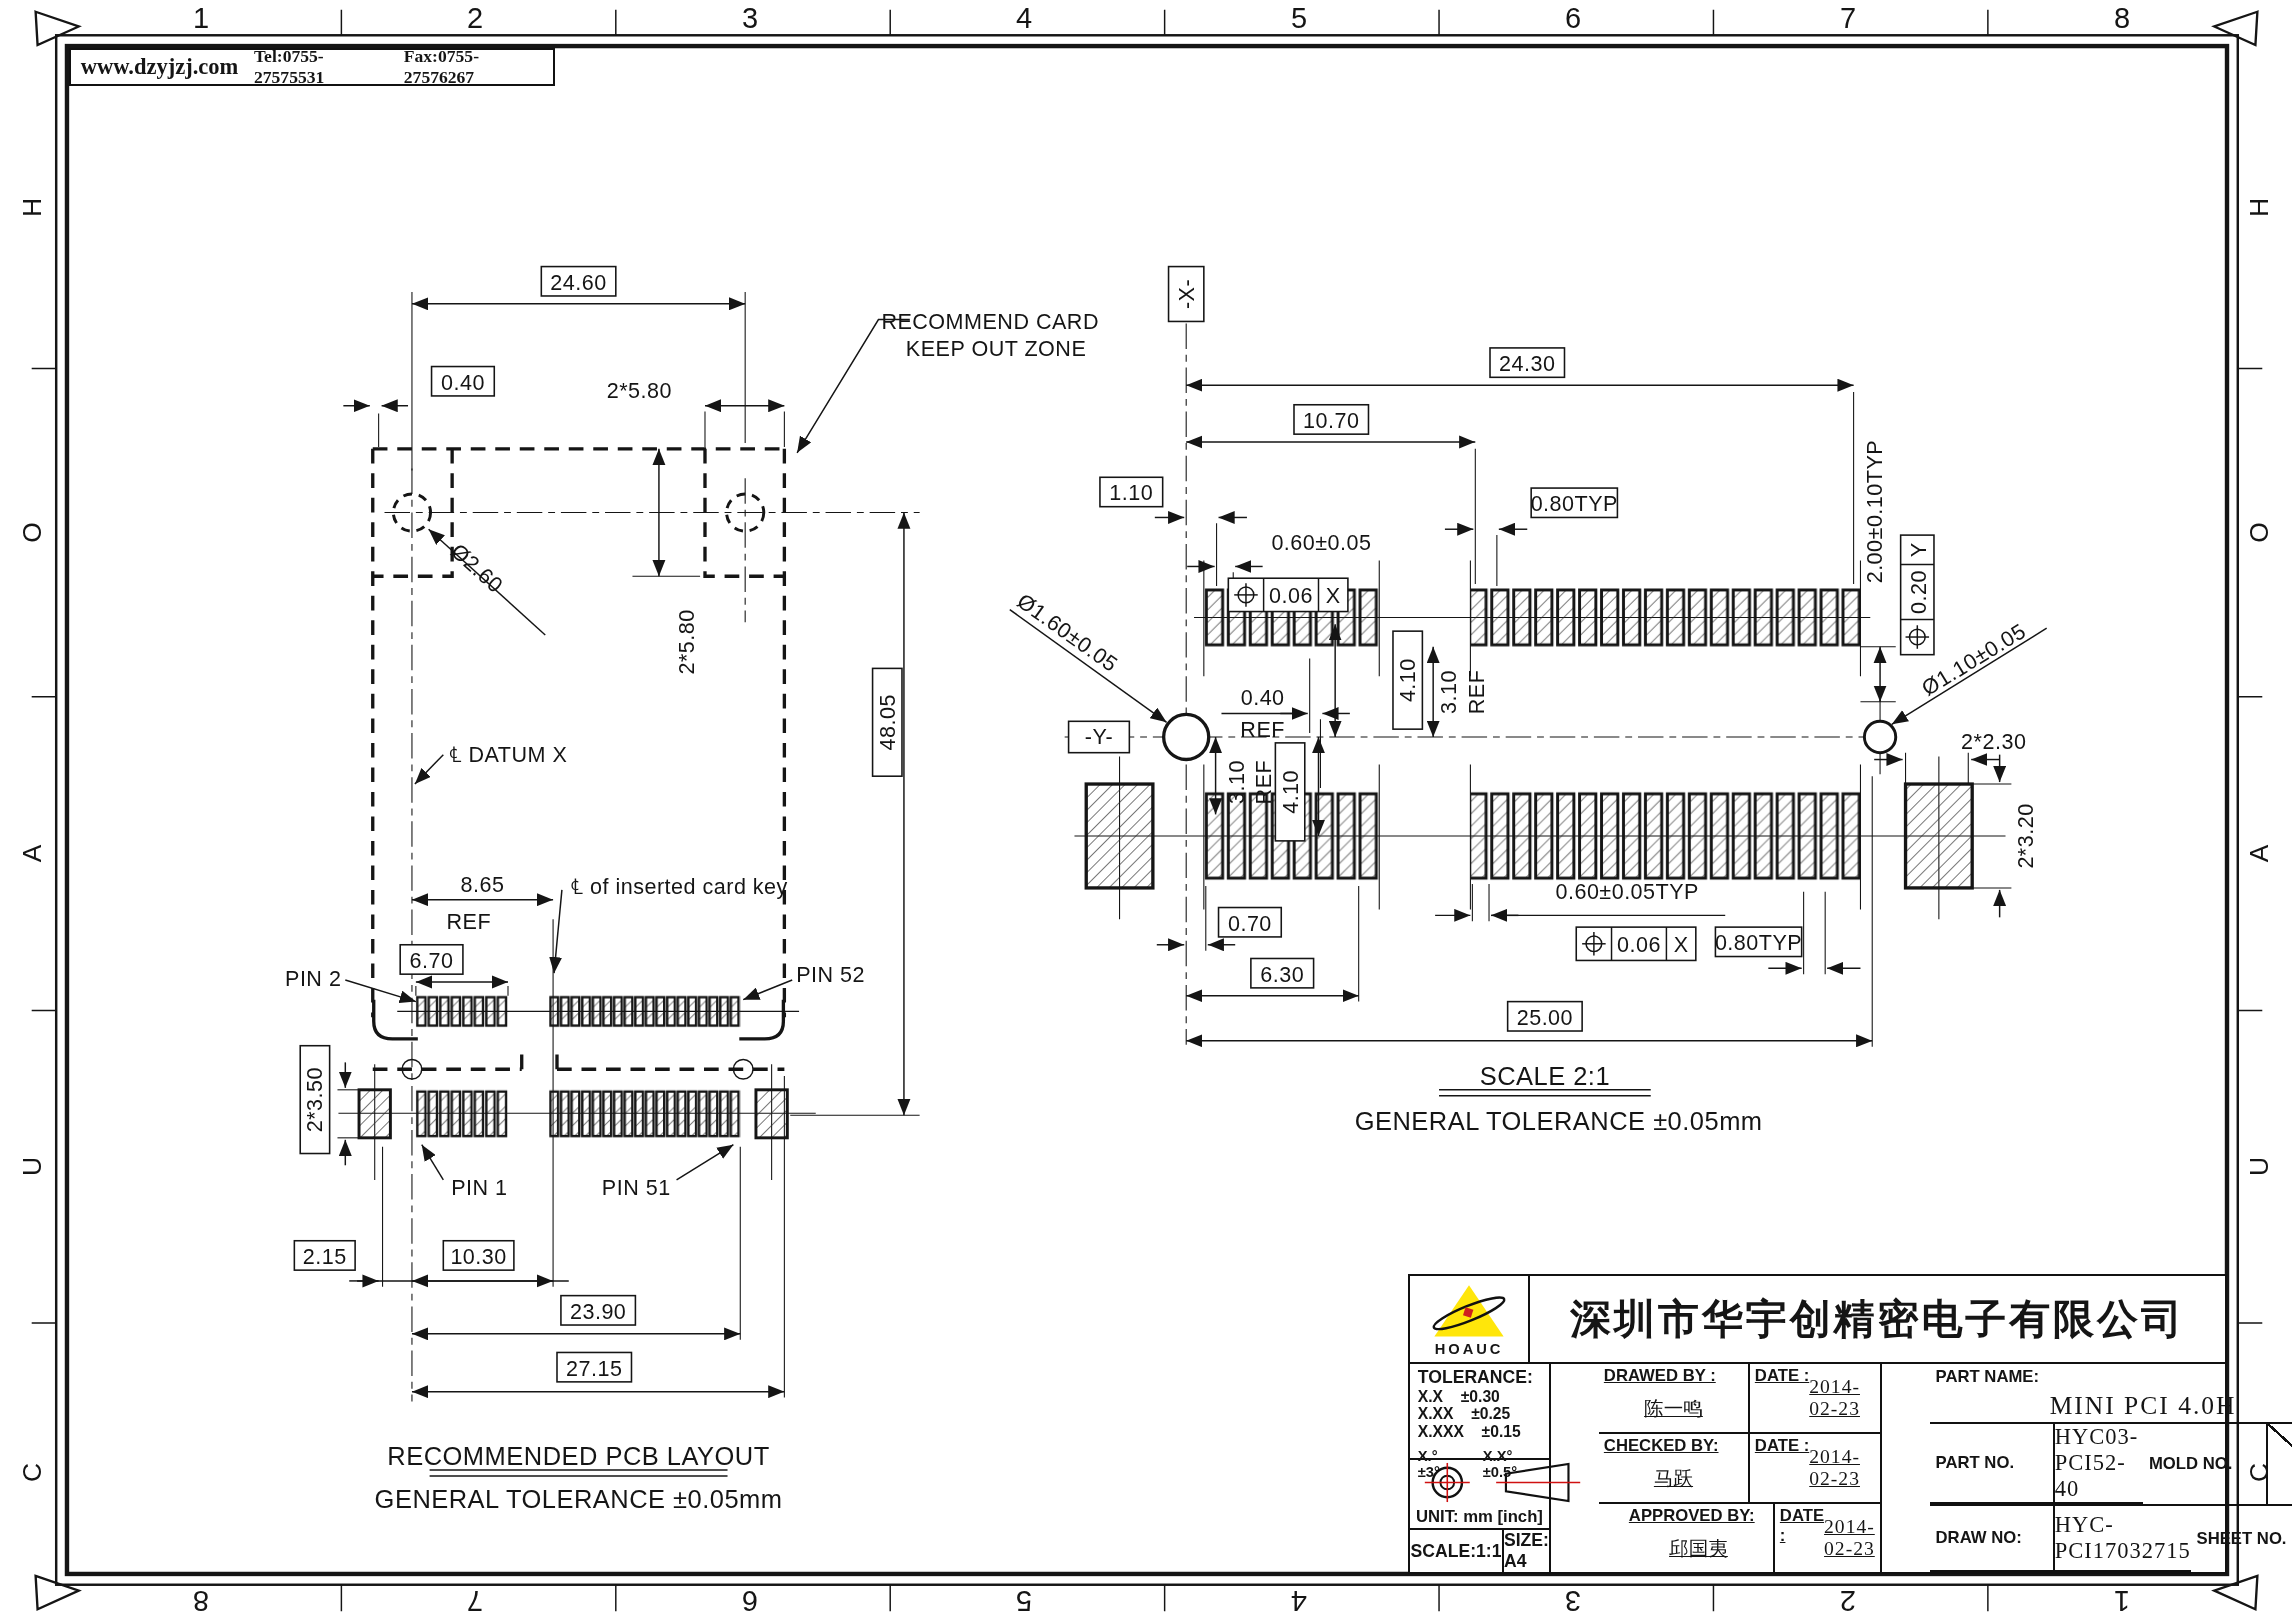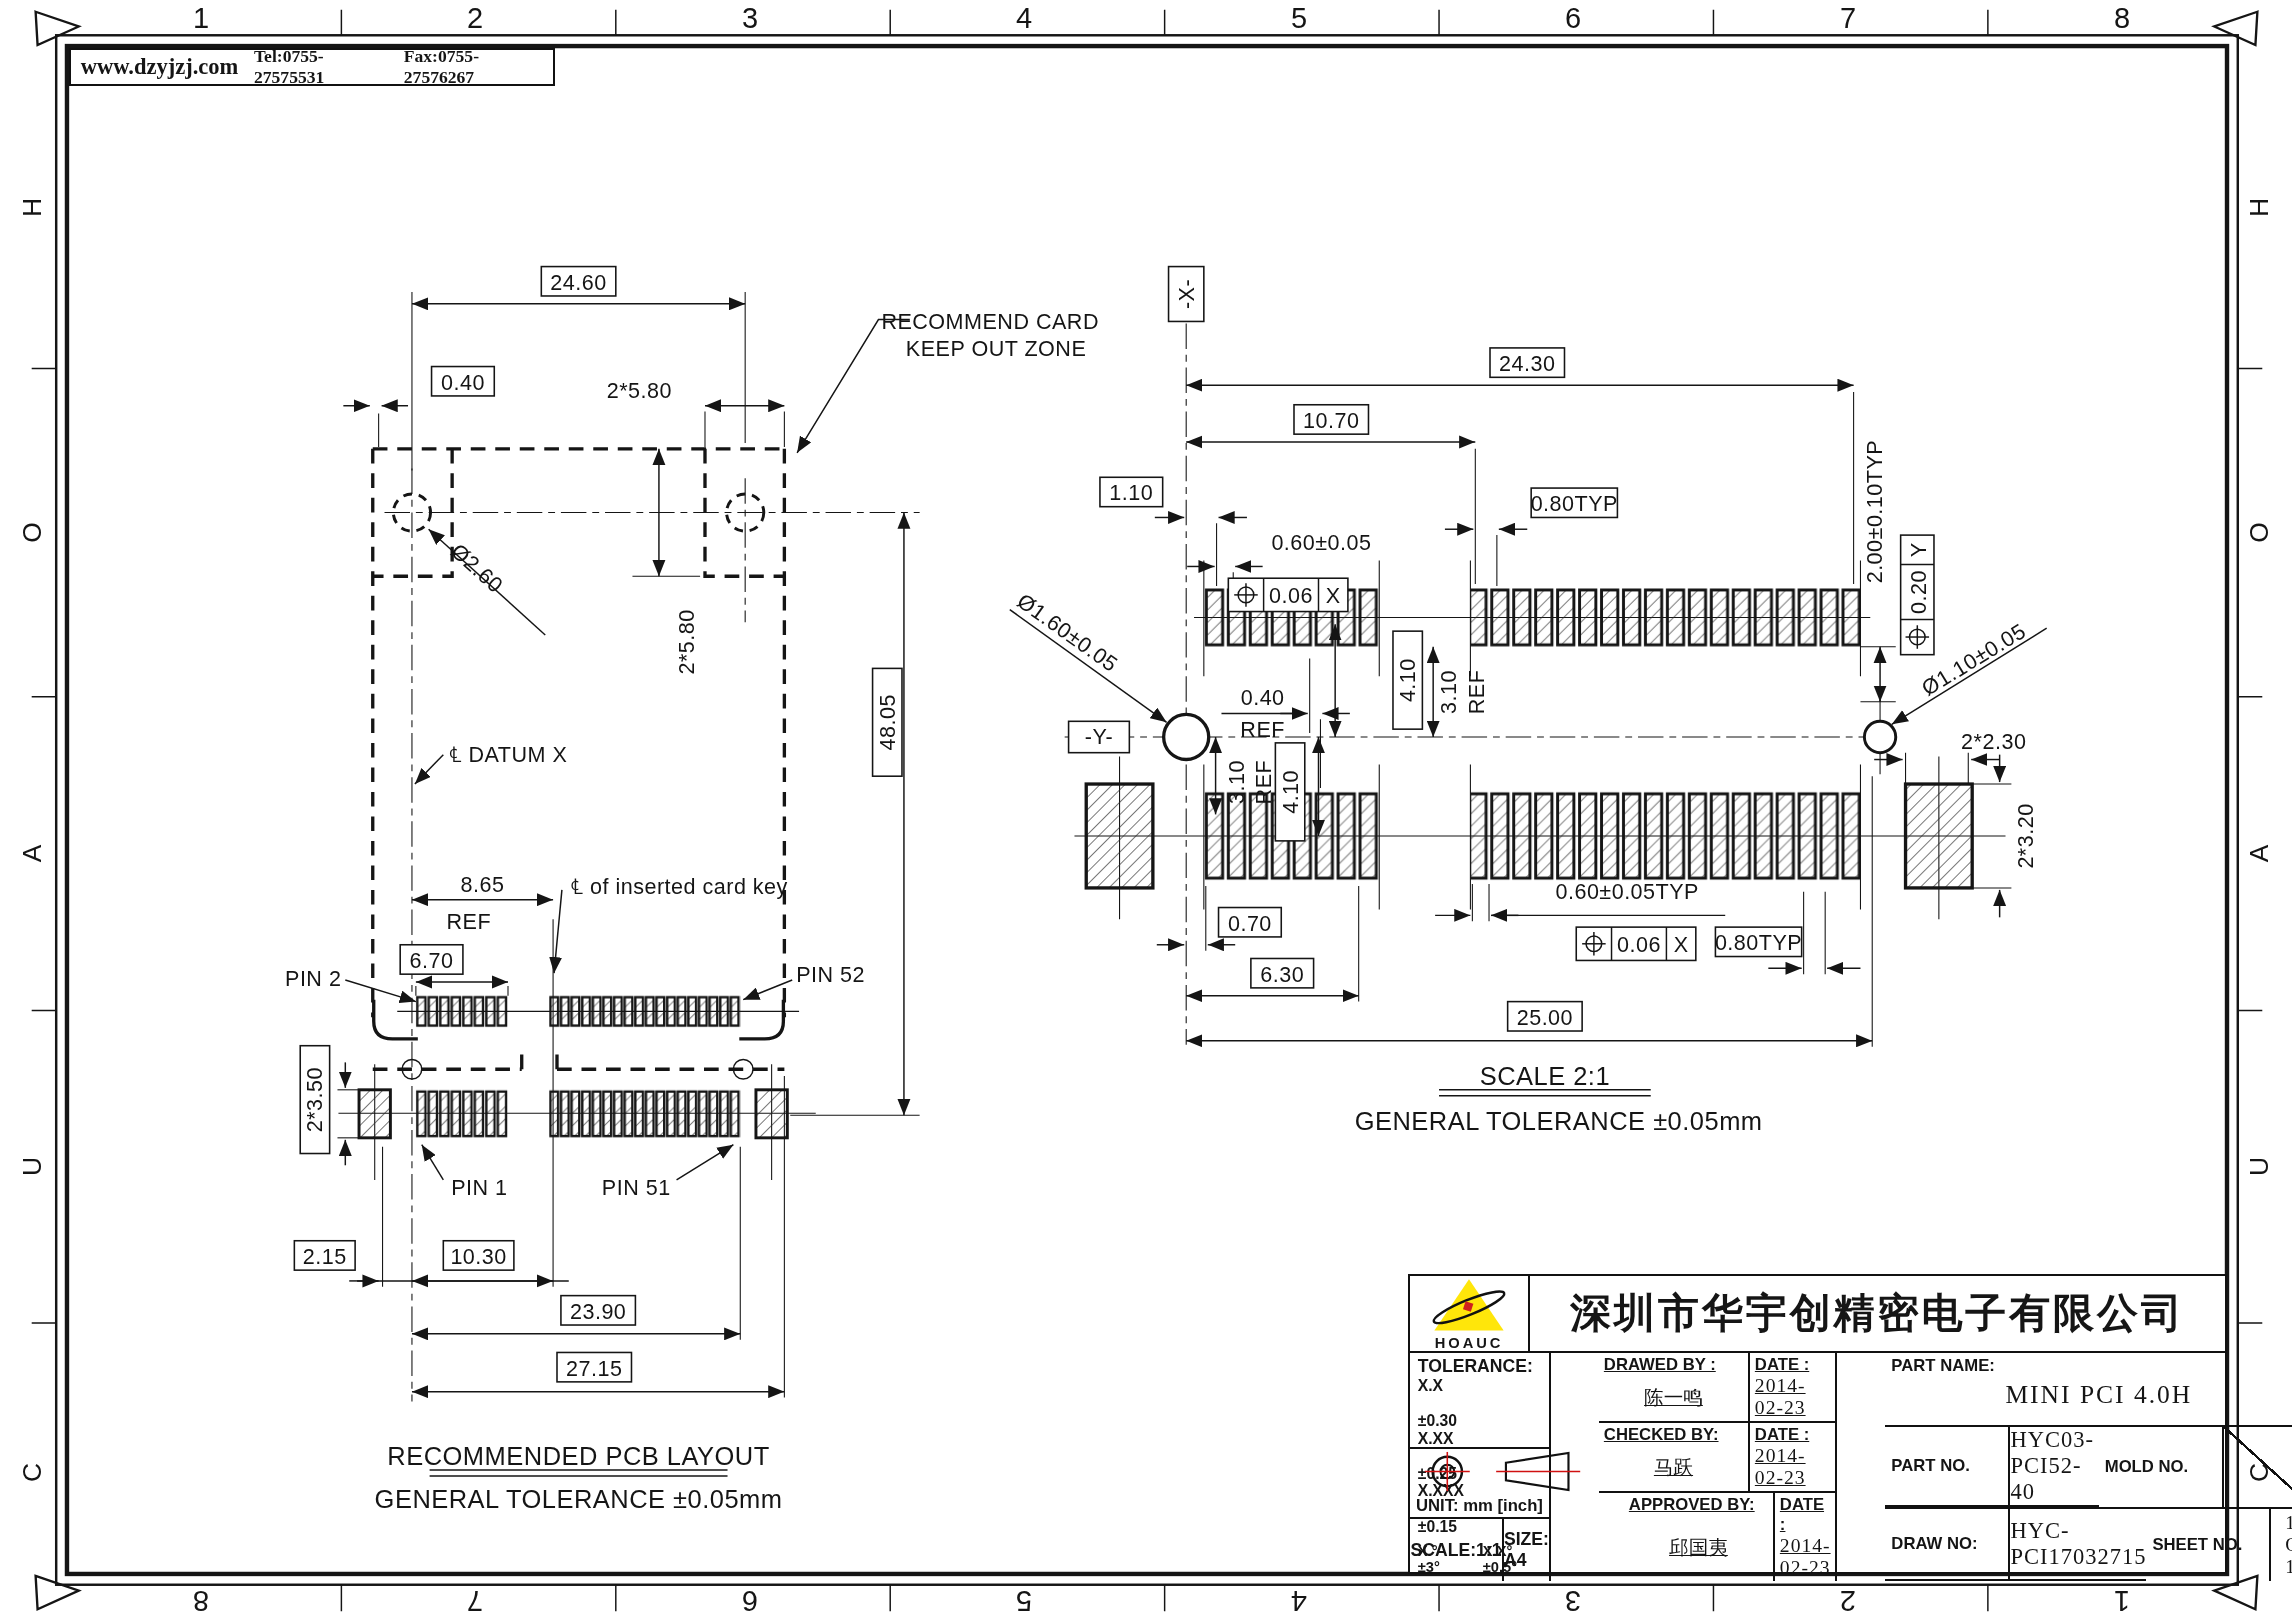--- a/index.html
+++ b/index.html
@@ -31,33 +31,33 @@
   .tb *{box-sizing:border-box;}
   .tb-top{height:88px;display:flex;border-bottom:2.9px solid #111;}
   .tb-logo{width:120px;border-right:2px solid #111;display:flex;flex-direction:column;align-items:center;justify-content:center;}
   .tb-logo .lg-txt{font:bold 14.7px "Liberation Sans",sans-serif;letter-spacing:2.9px;margin-top:-2px;}
   .tb-company{flex:1;display:flex;align-items:center;justify-content:center;
       font:bold 41px "Liberation Sans",sans-serif;letter-spacing:2.9px;}
   .tb-main{flex:1;display:flex;gap:48px;}
   .tb-left{width:188px;border-right:2px solid #111;display:flex;flex-direction:column;}
   .tb-tol{height:96px;border-bottom:2px solid #111;padding:2.9px 7.8px;}
   .tb-tol .th{font:bold 17.6px "Liberation Sans",sans-serif;}
-  .tb-tol .tr{font:bold 15.7px "Liberation Sans",sans-serif;line-height:17.6px;display:flex;gap:17.6px;flex-direction:column;}
+  .tb-tol .tr{font:bold 15.7px "Liberation Sans",sans-serif;line-height:17.6px;display:flex;gap:17.6px;}
   .tb-tol .ta{font:bold 14.7px "Liberation Sans",sans-serif;margin-top:7.8px;display:flex;gap:25.5px;}
   .tb-sym{height:70px;border-bottom:2px solid #111;position:relative;}
   .tb-unit{position:absolute;left:5.9px;bottom:1px;font:bold 16.7px "Liberation Sans",sans-serif;}
   .tb-scalerow{flex:1;display:flex;}
   .tb-scalecell{width:94px;border-right:2px solid #111;display:flex;align-items:center;justify-content:center;
       font:bold 17.6px "Liberation Sans",sans-serif;text-align:right;}
   .tb-sizecell{flex:1;display:flex;align-items:center;justify-content:center;font:bold 17.6px "Liberation Sans",sans-serif;}
   .tb-mid{width:300px;border-right:2px solid #111;display:flex;flex-direction:column;}
   .tb-mrow{flex:1;display:flex;border-bottom:2px solid #111;text-decoration:underline;}
   .tb-mrow:last-child{border-bottom:none;margin-left:25px;}
   .tb-by{width:151px;border-right:2px solid #111;padding:2px 4.9px;display:flex;flex-direction:column;}
-  .tb-date{flex:1;padding:2px 4.9px;display:flex;flex-direction:column;}
+  .tb-date{flex:1;padding:2px 4.9px;display:flex;flex-direction:row;}
   .lab{font:bold 16.7px "Liberation Sans",sans-serif;}
   .cn{flex:1;display:flex;align-items:center;justify-content:center;font:19.6px "Liberation Sans",sans-serif;}
   .dt{flex:1;display:flex;align-items:center;justify-content:center;font:19.6px "Liberation Serif",serif;letter-spacing:1px;}
   .tb-right{flex:1;display:flex;flex-direction:column;}
   .tb-pn{flex:1;border-bottom:2px solid #111;position:relative;}
   .tb-pn .lab{position:absolute;left:5.9px;top:2.9px;}
   .tb-pn .val{position:absolute;left:0;right:0;top:27.4px;text-align:center;
       font:25.5px "Liberation Serif",serif;letter-spacing:2px;}
   .tb-two{flex:1;border-bottom:2px solid #111;display:flex;flex-direction:row;}
   .tb-two:last-child{border-bottom:none;}

